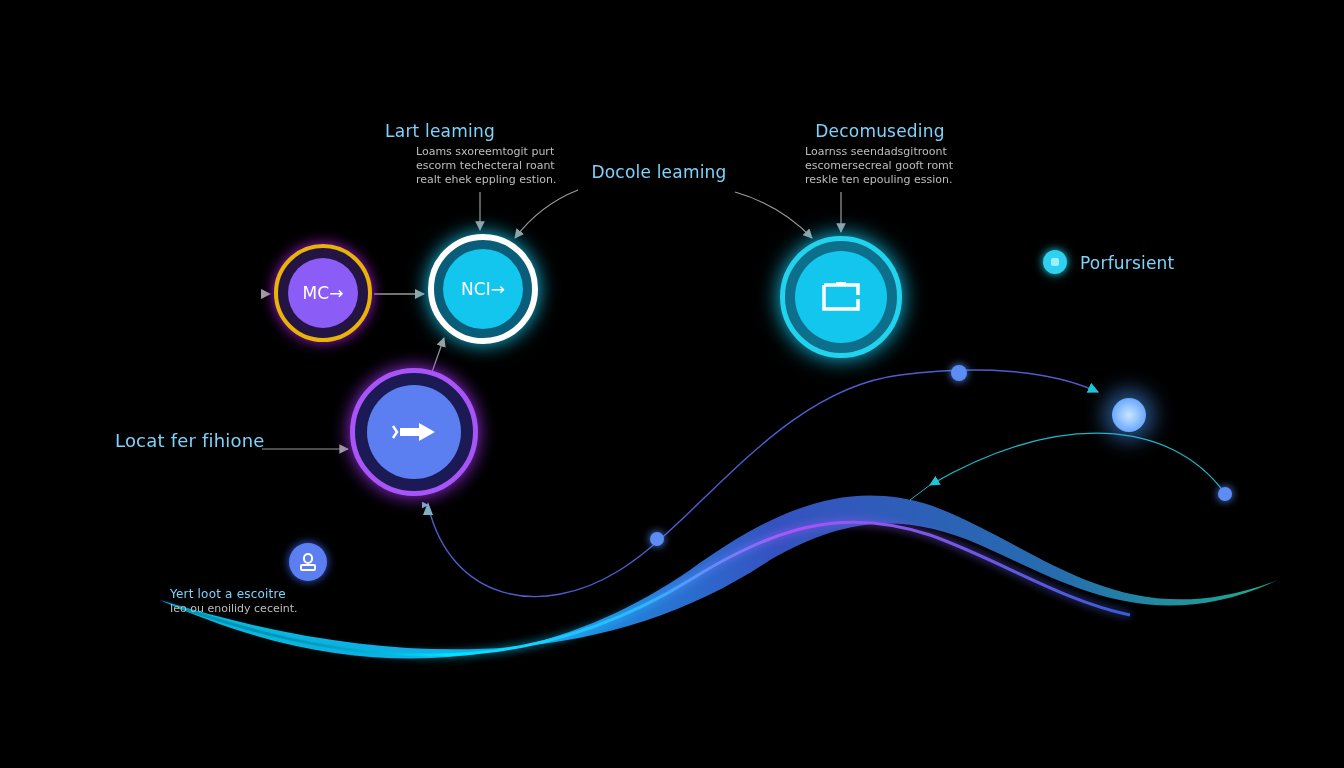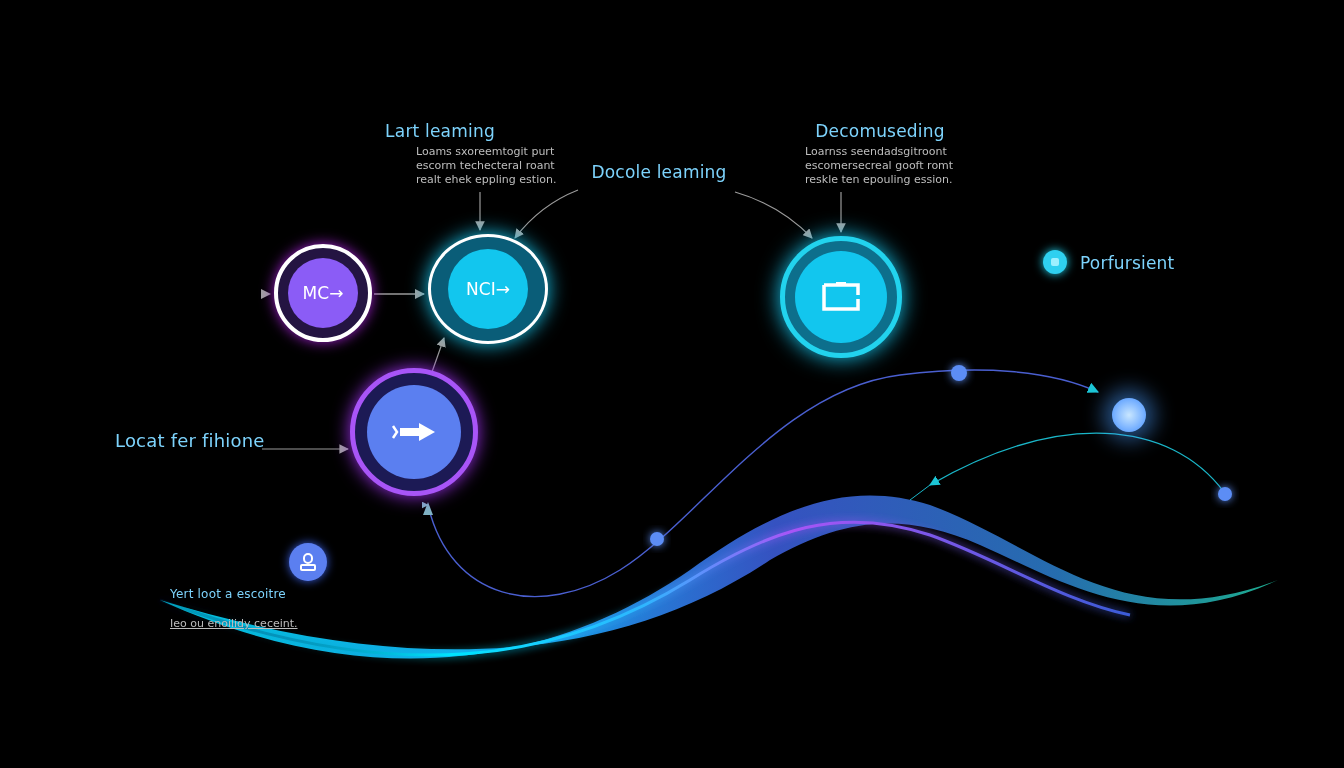--- a/index.html
+++ b/index.html
@@ -88,27 +88,27 @@
   <path d="M1224 492 C 1170 420, 1060 410, 930 485" fill="none" stroke="#1ab6c8" stroke-width="1.3" marker-end="url(#ac)"></path>
   <line x1="930" y1="485" x2="910" y2="500" stroke="#1ab6c8" stroke-width="1"></line>
 
   <circle cx="959" cy="373" r="8" fill="#5b8df5" filter="url(#glow)"></circle>
   <circle cx="657" cy="539" r="7" fill="#5b8df5" filter="url(#glow)"></circle>
   <circle cx="1225" cy="494" r="7" fill="#5b8df5" filter="url(#glow)"></circle>
   <circle cx="1129" cy="415" r="26" fill="#4a9dff" opacity="0.5" filter="url(#bigglow)"></circle>
   <circle cx="1129" cy="415" r="17" fill="url(#star)"></circle>
 </svg>
 
-<div class="node" style="left:274px;top:244px;width:98px;height:98px;background:#241442;border:4px solid #ffffff;box-sizing:border-box;box-shadow:0 0 14px #a020d0;">
+<div class="node" style="left:274px;top:244px;width:98px;height:98px;background:#241442;border:4px solid #eab308;box-sizing:border-box;box-shadow:0 0 14px #a020d0;">
   <div class="inner" style="width:70px;height:70px;background:#8b5cf6;">
     <span>MC→</span>
   </div>
 </div>
 
-<div class="node" style="left:428px;top:234px;width:120px;height:110px;background:#0a5d78;border:3px solid #ffffff;box-sizing:border-box;box-shadow:0 0 20px #18c8f0;">
+<div class="node" style="left:428px;top:234px;width:110px;height:110px;background:#0a5d78;border:6px solid #ffffff;box-sizing:border-box;box-shadow:0 0 20px #18c8f0;">
   <div class="inner" style="width:80px;height:80px;background:#12c6ee;">
     <span>NCI→</span>
   </div>
 </div>
 
 <div class="node" style="left:350px;top:368px;width:128px;height:128px;background:#1c1a55;border:5px solid #a855f7;box-sizing:border-box;box-shadow:0 0 18px #9b30e8;">
   <div class="inner" style="width:94px;height:94px;background:#5b7ff0;">
     <svg width="46" height="22" viewBox="0 0 46 22">
       <path d="M2 5 L6 11 L2 17" fill="none" stroke="#fff" stroke-width="2.5"></path>
       <rect x="9" y="7" width="20" height="8" fill="#fff"></rect>
@@ -161,16 +161,16 @@
 <div class="label" style="left:1047px;top:253px;">
   <div class="title" style="margin-left:33px;">Porfursient</div>
 </div>
 
 <div class="label" style="left:115px;top:430px;">
   <div class="title" style="font-size:18px;">Locat fer fihione</div>
 </div>
 
 <div class="label" style="left:170px;top:587px;">
   <div class="title" style="font-size:12px;">Yert loot a escoitre</div>
-  <div class="desc" style="margin-top:16px;text-decoration:underline;">
+  <div class="desc" style="margin-top:1px;">
     <div>Ieo ou enoilidy ceceint.</div>
   </div>
 </div>
 
 </body></html>

